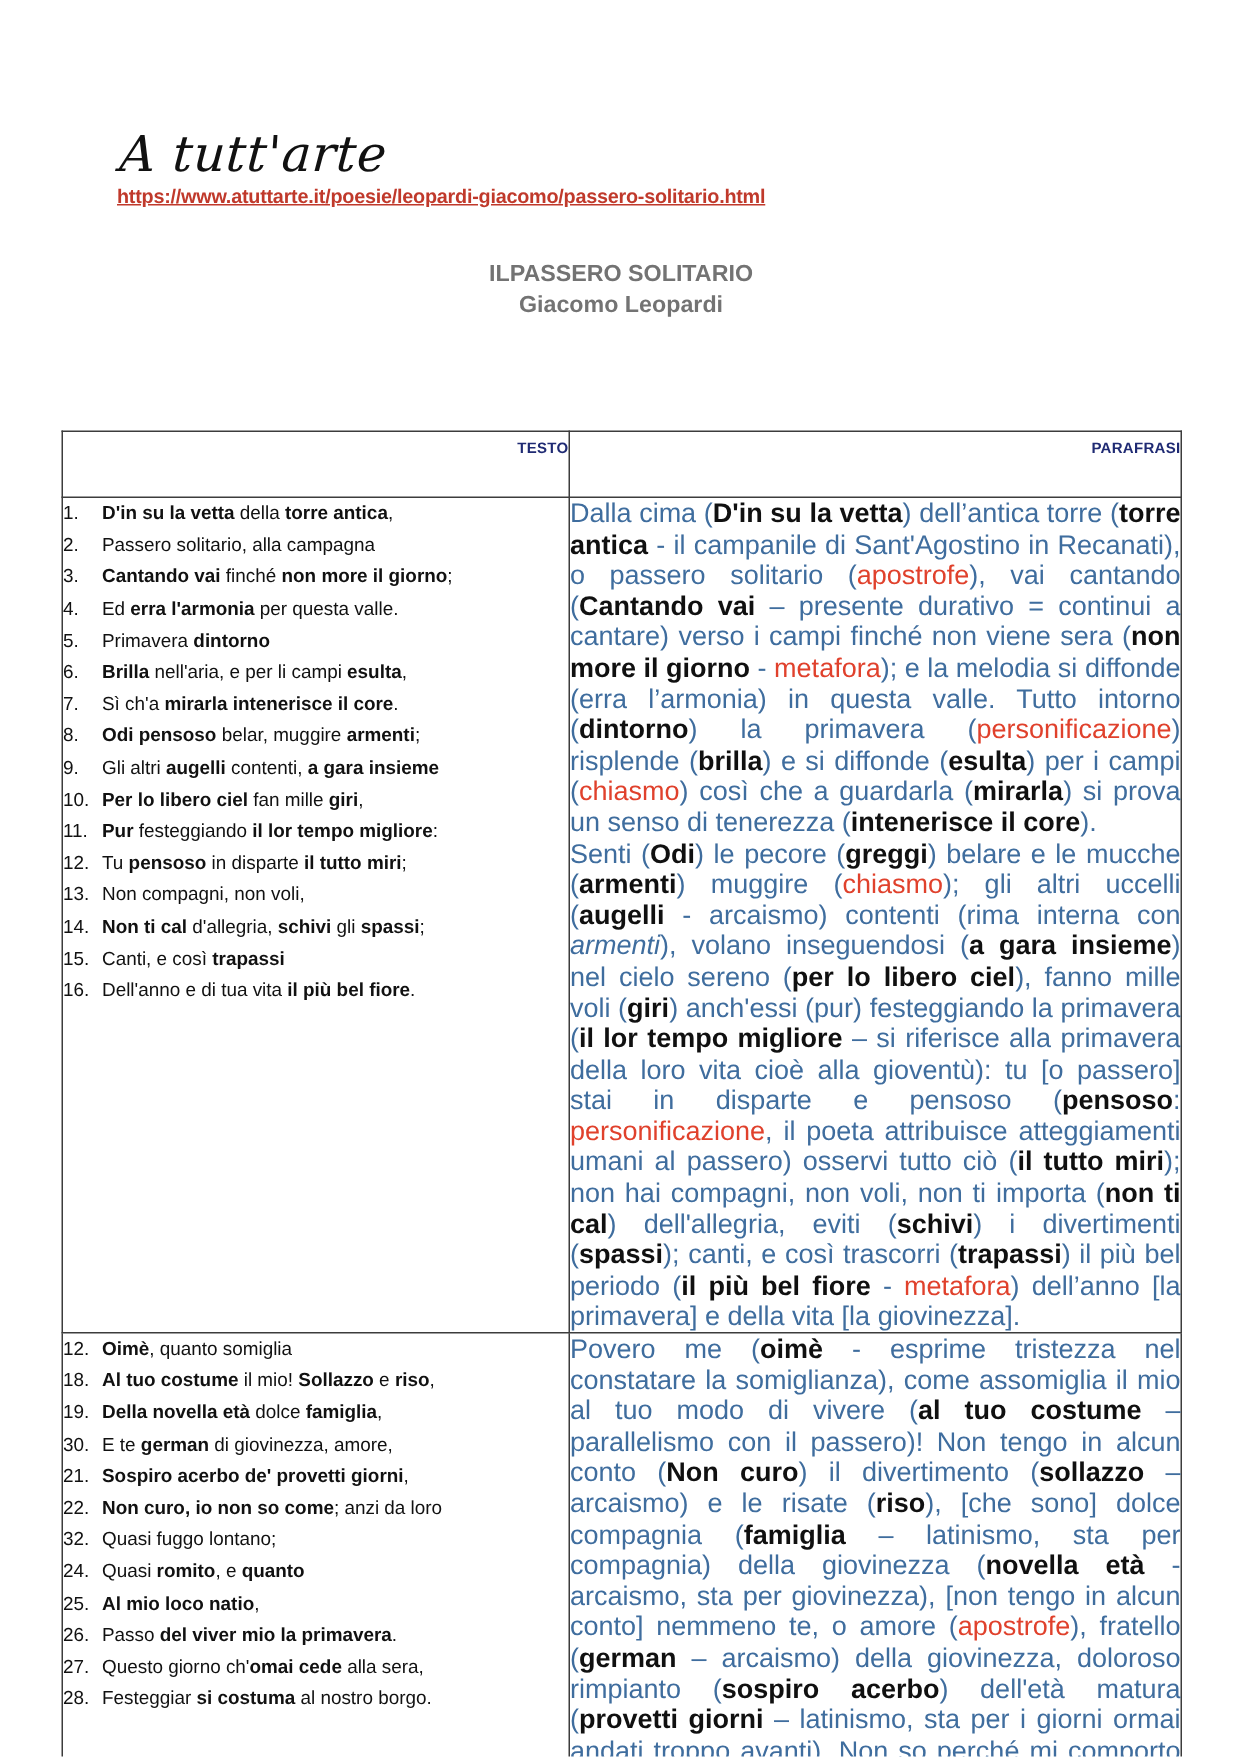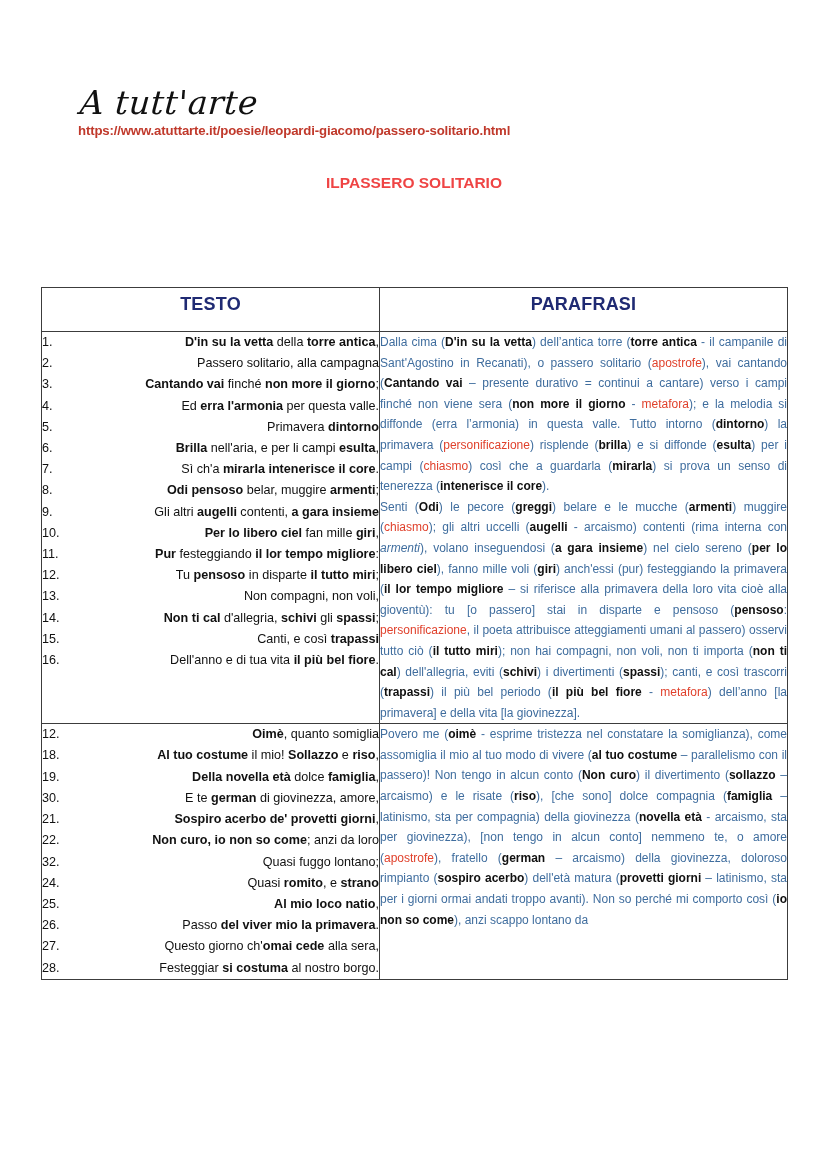--- a/index.html
+++ b/index.html
@@ -44,30 +44,31 @@
     padding-left: 2px;
   }
   .site-url {
     margin-top: 4px;
     font-family: "Liberation Sans", sans-serif;
     font-weight: bold;
     font-size: 13.2px;
     color: #C0392B;
     letter-spacing: -0.15px;
     white-space: nowrap;
+    text-decoration: underline;
   }
 
   
   .title-block {
     position: absolute;
     left: 0;
     top: 172px;
     width: 828px;
     text-align: center;
-    color: #ef4444;
+    color: #737373;
     font-weight: bold;
     font-size: 15.5px;
     line-height: 21px;
   }
   .title-block div { white-space: nowrap; }
 
   
   .tbl {
     position: absolute;
     left: 41px;
@@ -79,24 +80,24 @@
   .tbl col.c1 { width: 338px; }
   .tbl col.c2 { width: 408px; }
 
   .tbl th, .tbl td {
     border: 1px solid #3c3c3c;
     vertical-align: top;
     padding: 0;
   }
   .tbl th {
     height: 31px;
-    text-align: center;
+    text-align: right;
     color: #1F2A73;
     font-weight: bold;
-    font-size: 18px;
+    font-size: 10px;
     letter-spacing: 0.2px;
     padding-top: 6px;
     padding-bottom: 6px;
   }
 
   
   .verse-cell {
     padding: 14px 8px 10px 10px;
   }
   .verse-cell.pad-bottom { padding-bottom: 18px; }
@@ -112,30 +113,30 @@
     white-space: nowrap;
     display: flex;
   }
   ol.verses li .num {
     display: inline-block;
     width: 26px;
     flex: 0 0 26px;
     text-align: left;
     color: #111111;
   }
-  ol.verses li .vtext { flex: 1 1 auto; text-align: right; }
+  ol.verses li .vtext { flex: 1 1 auto; }
   ol.verses b { font-weight: bold; }
 
   
   .para-cell {
     padding: 13px 9px 9px 10px;
   }
   .para {
     margin: 0;
-    font-size: 12px;
+    font-size: 18px;
     line-height: 20.6px;
     color: #3F6D9E;
     text-align: justify;
     text-justify: inter-word;
     hyphens: none;
   }
   .para + .para { margin-top: 0; }
   .para b { color: #101010; font-weight: bold; }
   .para .fig { color: #E0412C; }
   .para i { font-style: italic; }
@@ -145,20 +146,21 @@
 
 <div class="page">
 
   <div class="header">
     <div class="logo">A tutt'arte</div>
     <div class="site-url">https://www.atuttarte.it/poesie/leopardi-giacomo/passero-solitario.html</div>
   </div>
 
   <div class="title-block">
     <div>ILPASSERO SOLITARIO</div>
+    <div>Giacomo Leopardi</div>
   </div>
 
   <table class="tbl">
     <colgroup>
         <col class="c1">
         <col class="c2">
       </colgroup>
     <thead>
       <tr>
         <th>TESTO</th>
@@ -268,21 +270,21 @@
               <li>
                 <span class="num">22.</span>
                 <span class="vtext"><b>Non curo, io non so come</b>; anzi da loro</span>
               </li>
               <li>
                 <span class="num">32.</span>
                 <span class="vtext">Quasi fuggo lontano;</span>
               </li>
               <li>
                 <span class="num">24.</span>
-                <span class="vtext">Quasi <b>romito</b>, e <b>strano</b></span>
+                <span class="vtext">Quasi <b>romito</b>, e <b>quanto</b></span>
               </li>
               <li>
                 <span class="num">25.</span>
                 <span class="vtext"><b>Al mio loco natio</b>,</span>
               </li>
               <li>
                 <span class="num">26.</span>
                 <span class="vtext">Passo <b>del viver mio la primavera</b>.</span>
               </li>
               <li>

